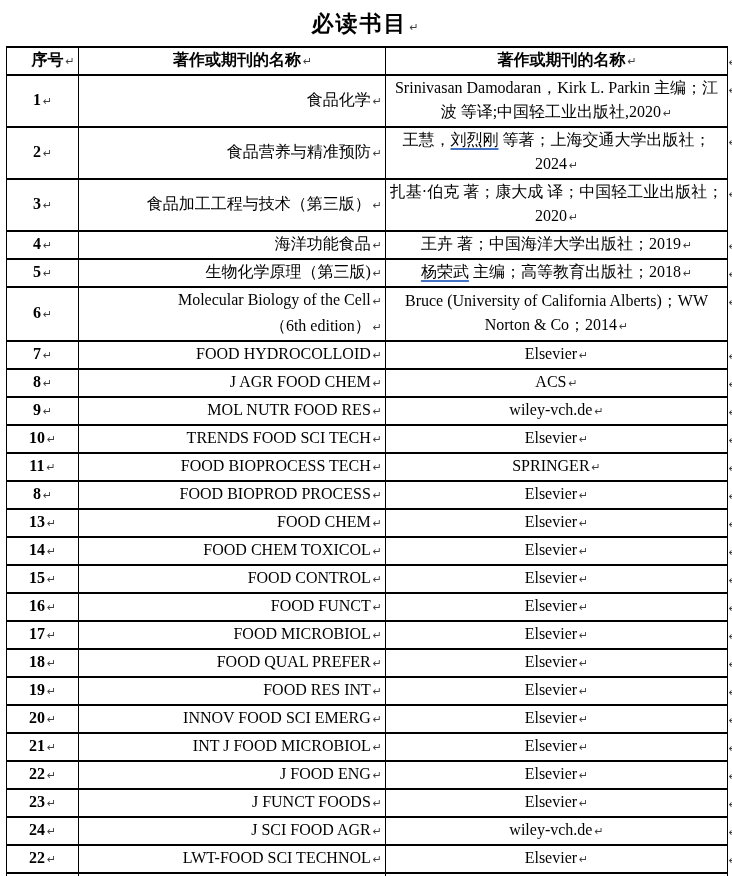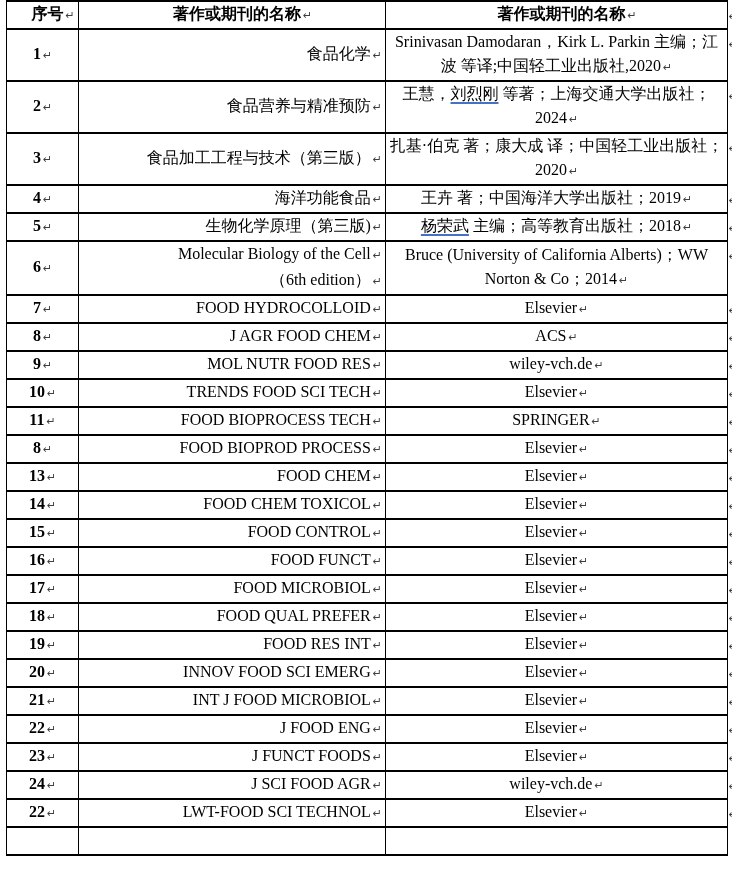--- a/index.html
+++ b/index.html
@@ -62,20 +62,23 @@
     text-decoration-thickness: 1.5px;
     text-underline-offset: 3px;
   }
   .line { text-align: right; }
 </style>
 </head>
 <body>
 
 <div class="page">
 
+  <div class="doc-title">
+    <span>必读书目</span><span class="cmark">↵</span>
+  </div>
 
   <table class="reading-table">
     <colgroup>
       <col class="c-no">
         <col class="c-name">
         <col class="c-pub">
     </colgroup>
     <thead>
       <tr>
         <th>

